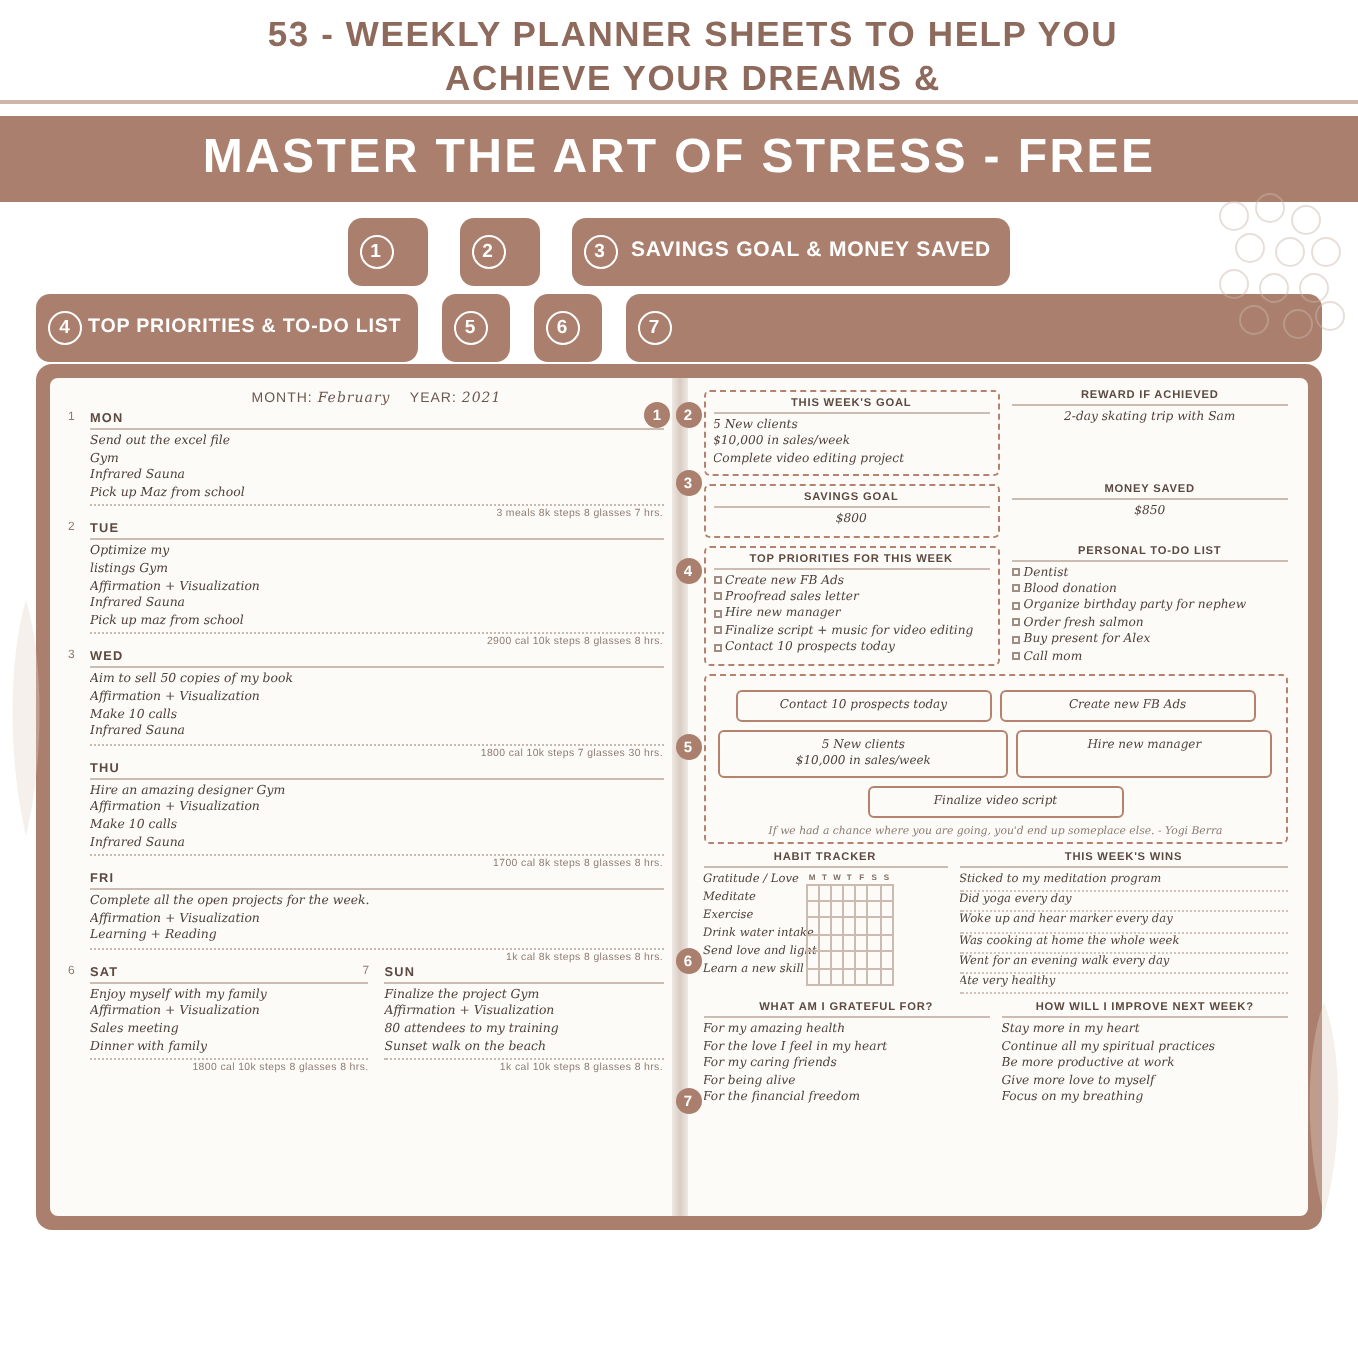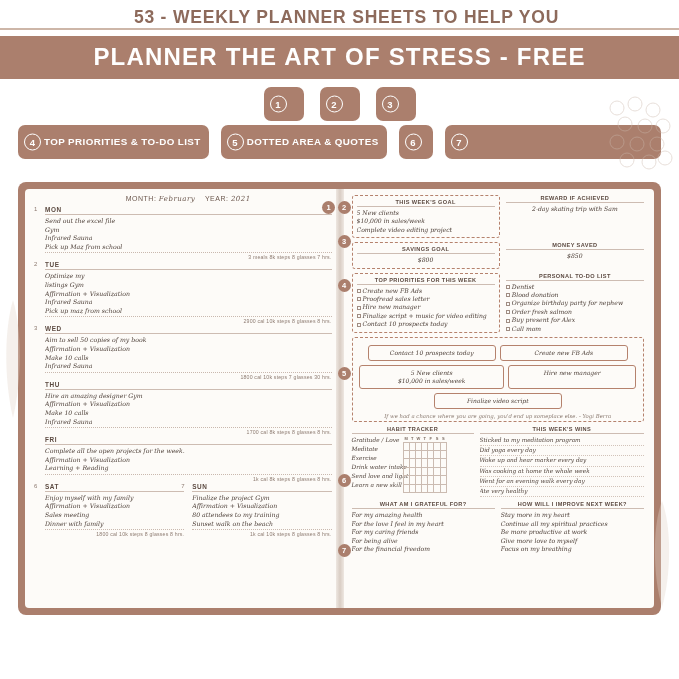--- a/index.html
+++ b/index.html
@@ -292,33 +292,35 @@
   }
   .divider-top {
     height: 1.5px; background: #cdb6a8; width: 100%;
   }
 </style>
 </head>
 <body>
 
 <div class="header">
   <div class="line1">53 - WEEKLY PLANNER SHEETS TO HELP YOU</div>
+  <div class="line2">ACHIEVE YOUR DREAMS &amp;</div>
   <div class="divider-top"></div>
-  <div class="band">PLANNER THE ART OF STRESS - FREE</div>
+  <div class="band">MASTER THE ART OF STRESS - FREE</div>
 </div>
 
 <div class="pill-row">
   <div class="pill">
     <span class="num">1</span>
   </div>
   <div class="pill">
     <span class="num">2</span>
   </div>
   <div class="pill">
     <span class="num">3</span>
+    <span>SAVINGS GOAL &amp; MONEY SAVED</span>
   </div>
 </div>
 
 <div class="book">
   <div class="pages">
     <div class="spine"></div>
 
     <div class="page left">
       <div class="marker" style="left:297px; top:12px;">1</div>
 
@@ -578,21 +580,20 @@
   </div>
 </div>
 
 <div class="pill-row bottom">
   <div class="pill">
     <span class="num">4</span>
     <span>TOP PRIORITIES &amp; TO-DO LIST</span>
   </div>
   <div class="pill">
     <span class="num">5</span>
-    <span>DOTTED AREA &amp; QUOTES</span>
   </div>
   <div class="pill">
     <span class="num">6</span>
   </div>
   <div class="pill" style="flex:1.5">
     <span class="num">7</span>
   </div>
 </div>
 
 <svg class="deco-dots" viewBox="0 0 70 84">

